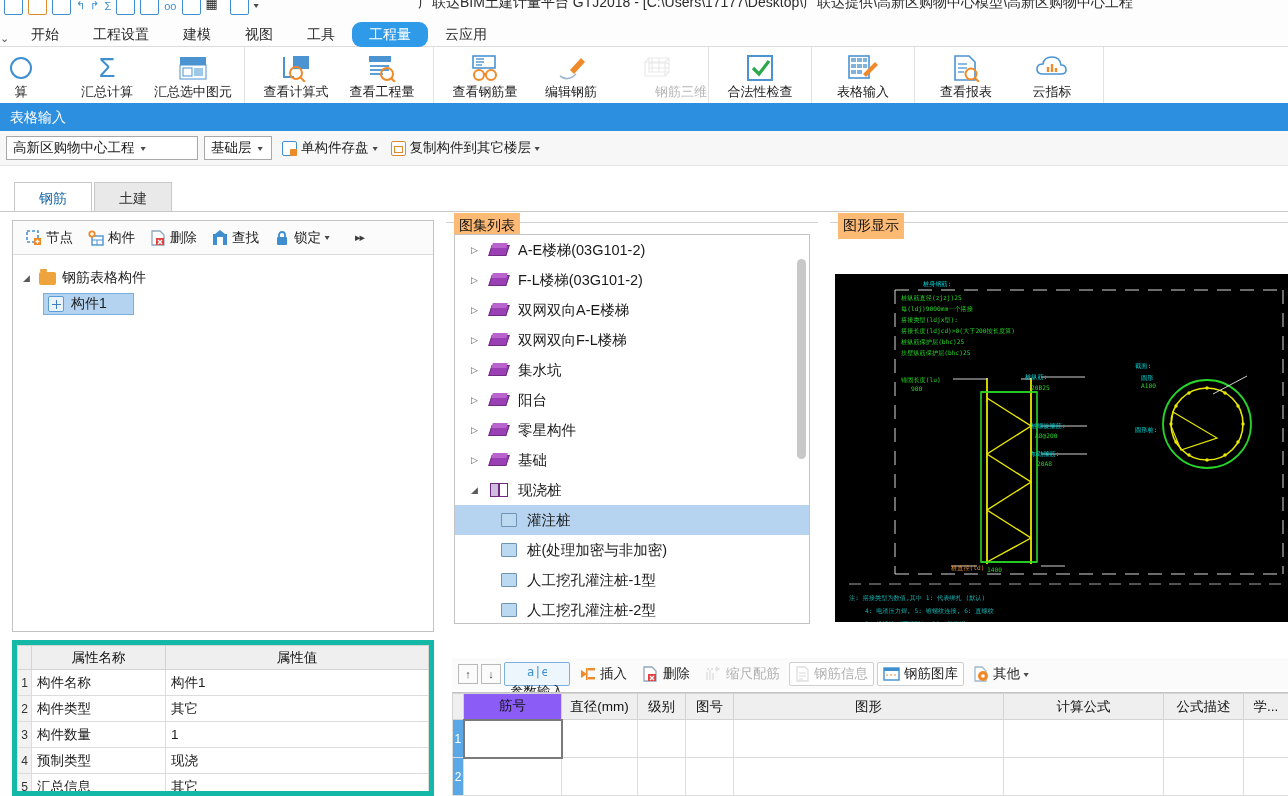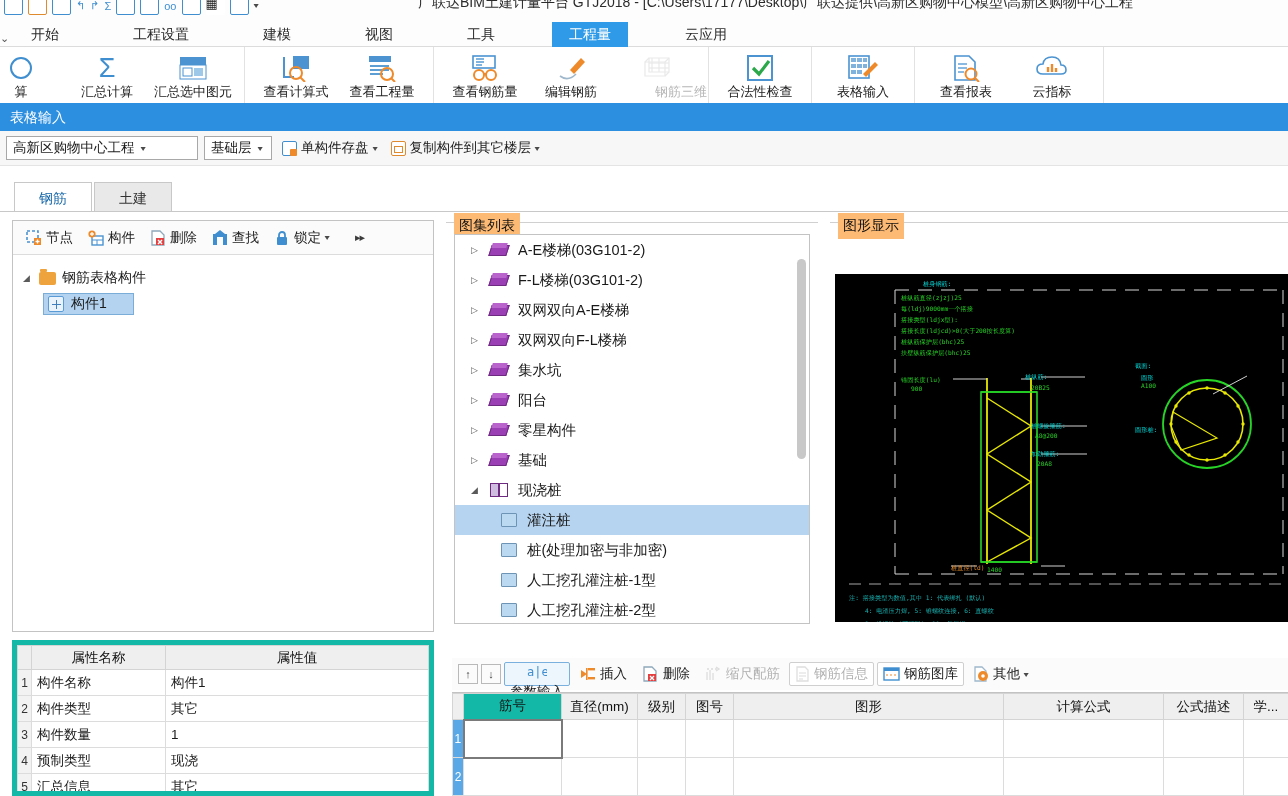--- a/index.html
+++ b/index.html
@@ -25,26 +25,26 @@
   .titletext{
     position:absolute; left:418px; top:-6px; width:870px;
     font-size:14px; color:#2b2b2b; white-space:nowrap; overflow:hidden;
   }
 
   
   .tabbar{
     position:absolute; left:0; top:22px; width:1288px; height:25px;
     background:#fdfdfd; border-bottom:1px solid #dcdcdc;
   }
-  .tabs{ position:absolute; left:14px; top:0; display:flex; height:25px;gap:40px; }
+  .tabs{ position:absolute; left:14px; top:0; display:flex; height:25px; }
   .tab{
     padding:0 17px; height:25px; line-height:25px; font-size:14px; color:#2b2b2b;
     cursor:default; white-space:nowrap;
   }
-  .tab.active{ background:#2f9ae8; color:#fff; }
+  .tab.active{ background:#2f9ae8; color:#fff;border-radius:9px; }
   .tab-left-edge{ position:absolute; left:0; top:10px; font-size:11px; color:#555;}
 
   
   .ribbon{
     position:absolute; left:0; top:47px; width:1288px; height:56px;
     background:#ffffff; overflow:hidden;
   }
   .rgroups{ position:absolute; left:-30px; top:0; display:flex; height:56px; }
   .rgroup{ display:flex; height:56px; border-right:1px solid #e2e2e2; padding:0 8px; }
   .rbtn{
@@ -203,21 +203,21 @@
   .rbt.dis{ color:#b0b0b0; }
   .arrbox{ width:20px;height:20px;border:1px solid #b9b9b9;background:#fbfbfb;display:flex;align-items:center;justify-content:center;font-size:11px;color:#444;}
   .rebargrid{
     position:absolute; left:452px; top:692px; width:836px; height:104px;
     border-top:1px solid #c3c3c3; background:#fff; overflow:hidden;
   }
   table.rg{ border-collapse:collapse; font-size:13.5px; table-layout:fixed; width:836px;}
   table.rg th{
     height:26px; background:#efefef; border:1px solid #d4d4d4; font-weight:normal; color:#111;
   }
-  table.rg th.selhdr{ background:#14b8a6; }
+  table.rg th.selhdr{ background:#8b5cf6; }
   table.rg td{ border:1px solid #dcdcdc; height:38px; }
   table.rg td.rnum{ background:#5aa9e6; color:#fff; width:11px; text-align:center; font-size:12px;}
   table.rg td.cellsel{ border:2px solid #7a7a7a; }
   .vsplit{
     position:absolute; left:440px; top:220px; width:4px; height:576px;
   }
   .hsplit{
     position:absolute; left:446px; top:638px; width:842px; height:4px;
   }
 </style>

